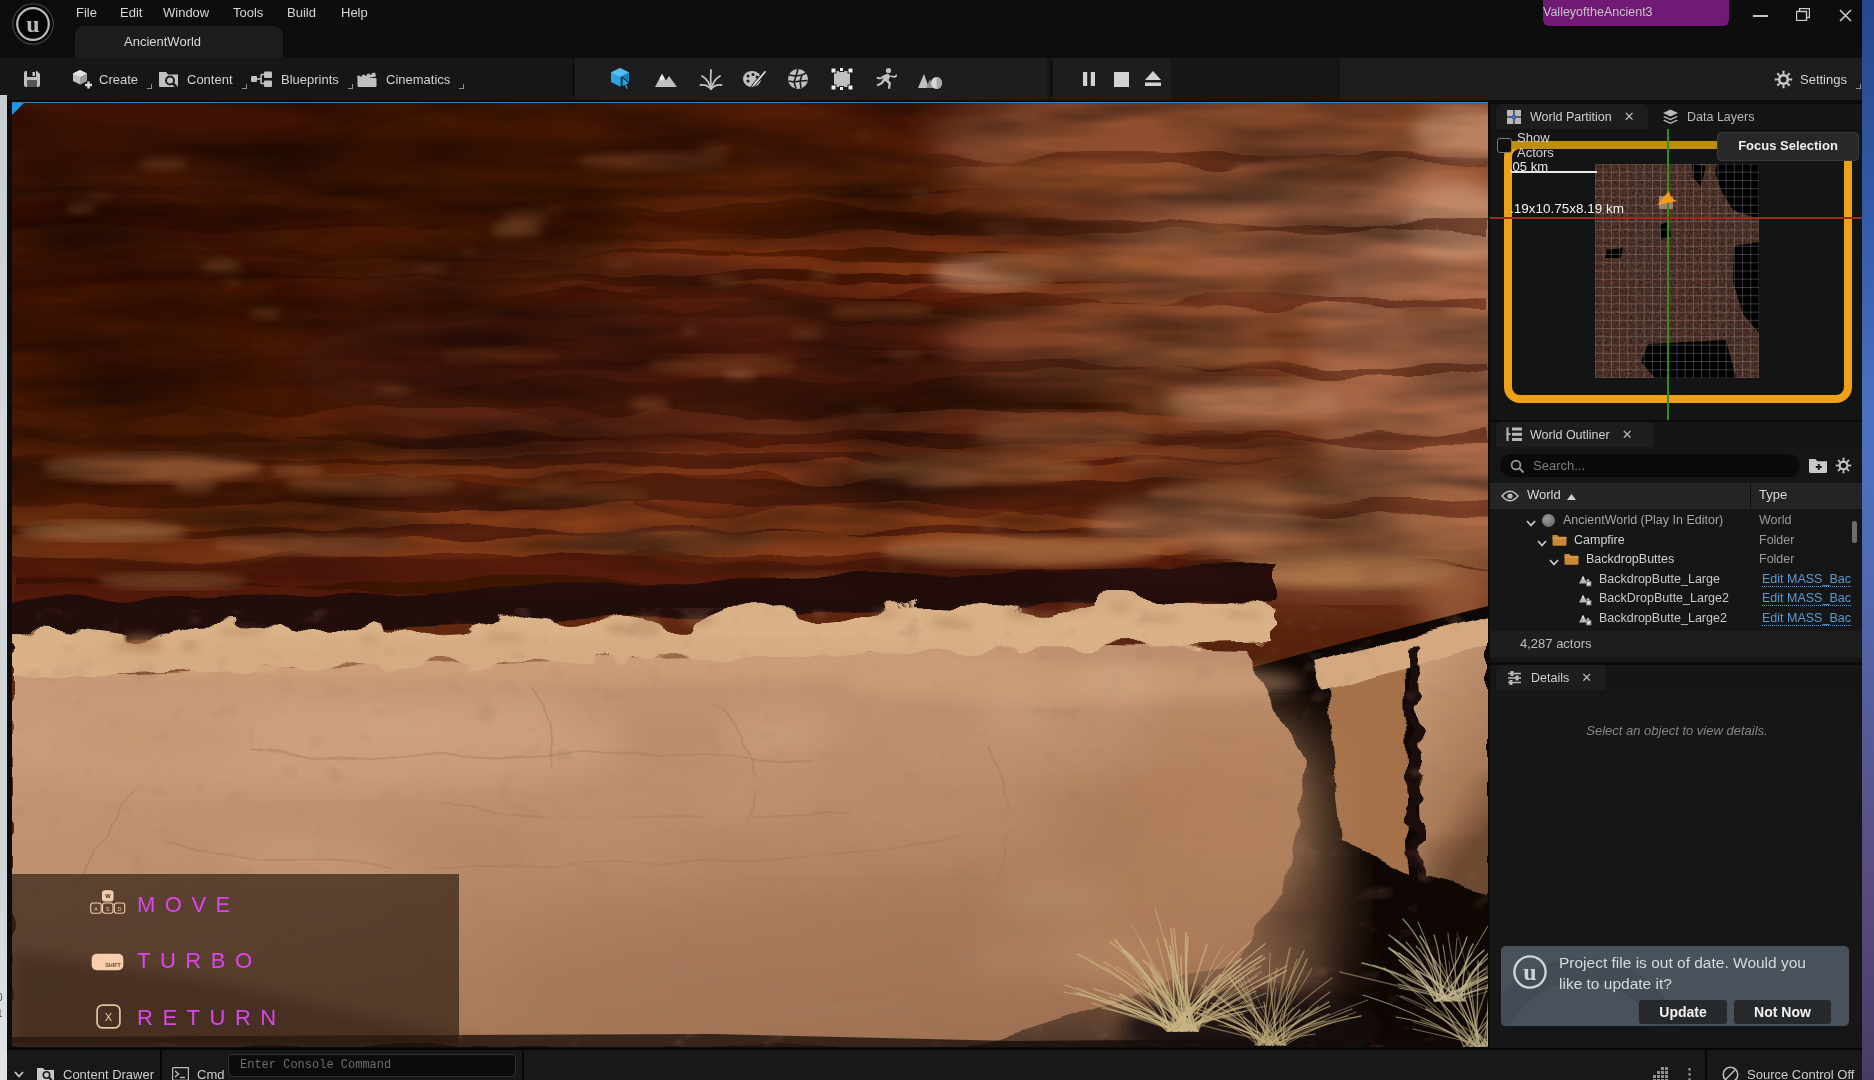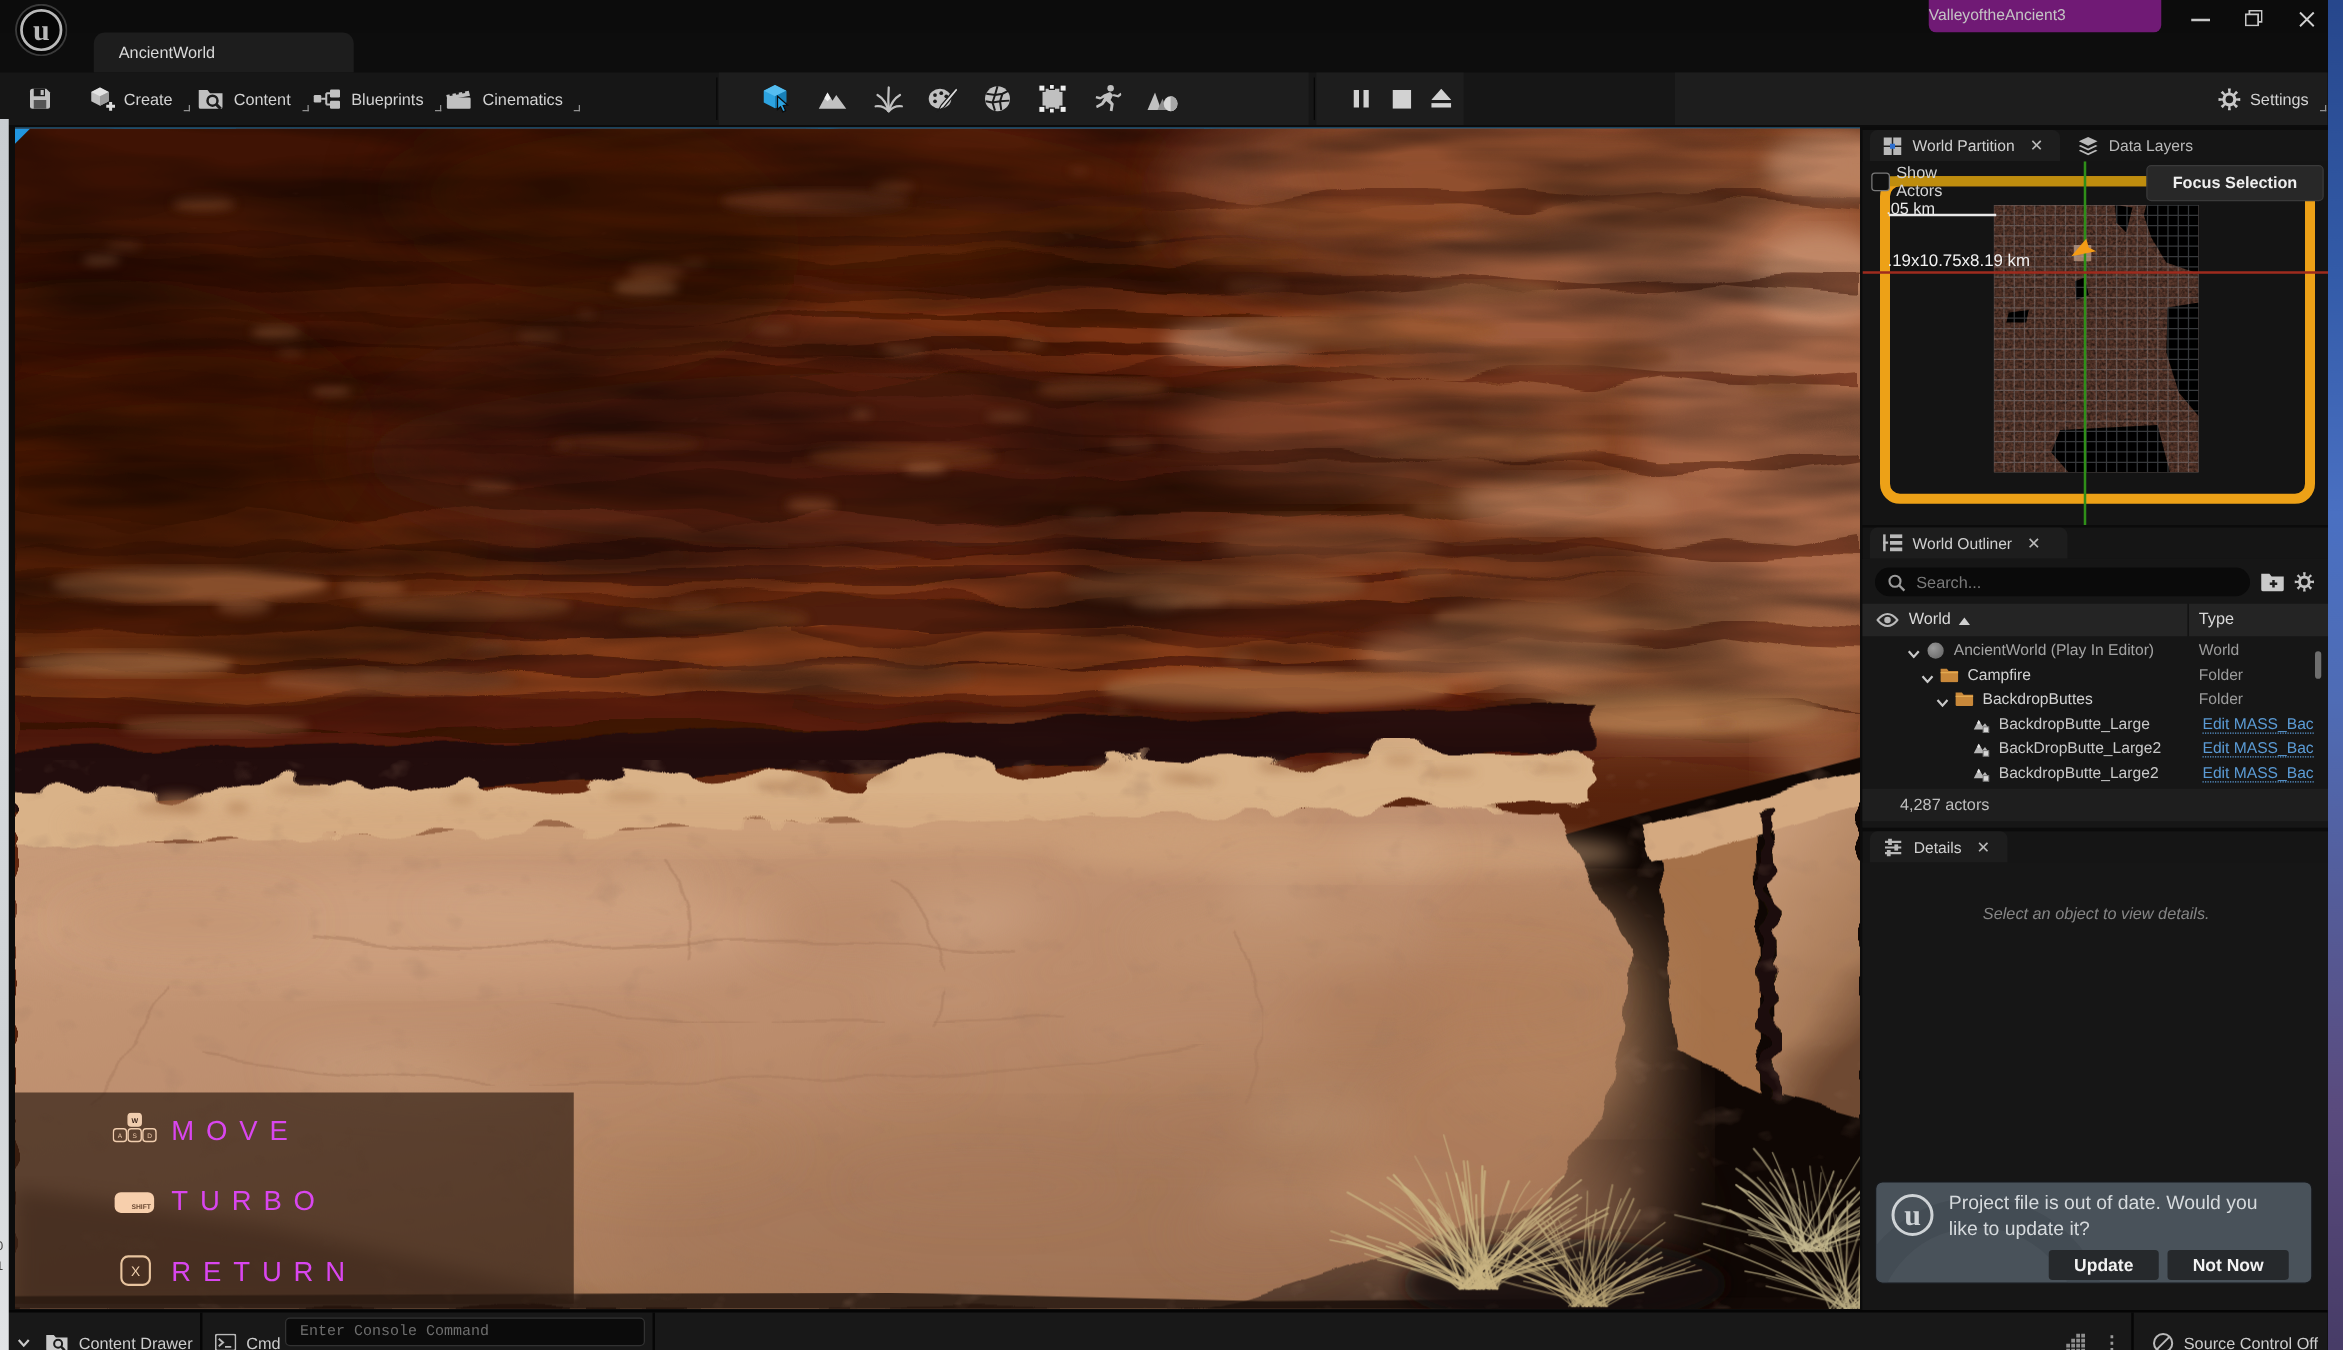--- a/index.html
+++ b/index.html
@@ -3,21 +3,21 @@
 *{margin:0;padding:0;box-sizing:border-box}
 html,body{width:1874px;height:1080px;overflow:hidden;background:#0c0c0c;font-family:"Liberation Sans",sans-serif;-webkit-font-smoothing:antialiased}
 .abs{position:absolute}
 #page{position:relative;width:1874px;height:1080px}
 #wallpaper{position:absolute;right:0;top:0;width:12px;height:1080px;background:linear-gradient(180deg,#27478c 0%,#335ba8 20%,#4a70c2 38%,#4f6cb5 52%,#555b97 68%,#5a4b7e 82%,#473c67 100%)}
 #leftstrip{position:absolute;left:0;top:95px;width:7px;height:985px;background:linear-gradient(180deg,#c9cdd1,#d7dbde 40%,#cfd3d6 75%,#e2e4e6);color:#444;font-size:10px}
 #titlebar{position:absolute;left:0;top:0;width:1862px;height:26px;background:#0d0d0d}
 .menu{position:absolute;top:0;height:26px;line-height:26px;color:#d6d6d6;font-size:13px}
 #titlepill{position:absolute;left:1543px;top:0;width:186px;height:26px;background:#701a75;border-radius:0 0 6px 6px;color:#c4c4c4;font-size:12.5px;text-align:left;line-height:25px}
 #tabrow{position:absolute;left:0;top:26px;width:1862px;height:32px;background:#0d0d0d}
-#tab-aw{position:absolute;left:75px;top:26px;width:208px;height:32px;background:#1d1d1d;border-radius:9px 9px 0 0;color:#d8d8d8;font-size:13px;padding-left:20px;line-height:32px}
+#tab-aw{position:absolute;left:75px;top:26px;width:208px;height:32px;background:#1d1d1d;border-radius:9px 9px 0 0;color:#d8d8d8;font-size:13px;padding-left:49px;line-height:32px}
 #ue-badge{position:absolute;left:12px;top:3px;width:42px;height:42px;border-radius:50%;background:#060606;display:flex;align-items:center;justify-content:center;box-shadow:0 0 0 1.5px #3a3a3a inset}
 #toolbar{position:absolute;left:0;top:58px;width:1862px;height:42px;background:#161616}
 #toolbar .seg{position:absolute;top:0;height:42px;background:#1d1d1d}
 .tbtn{position:absolute;top:0;height:42px;display:flex;align-items:center;gap:7px;color:#d2d2d2;font-size:13px}
 .crn{display:inline-block;width:5px;height:5px;border-right:1.6px solid #909090;border-bottom:1.6px solid #909090;margin-left:2px;margin-top:14px}
 .vline{position:absolute;top:4px;height:34px;width:1px;background:#060606}
 #viewport{position:absolute;left:12px;top:102px;width:1476px;height:944px;background:#000;border-top:1.5px solid #2e80b4}
 #vp-tri{position:absolute;left:0;top:0;width:0;height:0;border-top:12px solid #2196e0;border-right:12px solid transparent}
 #overlay{position:absolute;left:0px;top:771px;width:447px;height:169px;background:rgba(46,28,18,0.68)}
 .orow{position:absolute;display:flex;align-items:center;color:#d946ef;font-size:22px;letter-spacing:9.5px}
@@ -33,20 +33,28 @@
 .orow2 span{display:inline-block}
 .typecol{position:absolute;left:269px;color:#9b9b9b;top:2px}
 .editlink{position:absolute;left:272px;color:#5b9bd5;border-bottom:1px dotted #5b9bd5;top:2px;white-space:nowrap;overflow:hidden;max-width:96px}
 #statusbar{position:absolute;left:0;top:1048px;width:1862px;height:32px;background:#181818;border-top:2px solid #050505;color:#cdcdcd;font-size:13px}
 .sbitem{position:absolute;top:0;height:48px;display:flex;align-items:center;gap:8px}
 #console{position:absolute;left:228px;top:4px;width:288px;height:23px;background:#0b0b0b;border:1px solid #323232;border-radius:4px;color:#6e6e6e;font-family:"Liberation Mono",monospace;font-size:12px;line-height:21px;padding-left:11px}
 .toastbtn{position:absolute;top:54px;height:24px;background:#26292c;border-radius:3px;color:#f2f2f2;font-weight:bold;font-size:14px;text-align:center;line-height:24px}
 </style></head>
 <body>
 <div id="page">
+  <div id="titlebar">
+      <span class="menu" style="left:76px">File</span>
+      <span class="menu" style="left:120px">Edit</span>
+      <span class="menu" style="left:163px">Window</span>
+      <span class="menu" style="left:233px">Tools</span>
+      <span class="menu" style="left:287px">Build</span>
+      <span class="menu" style="left:341px">Help</span>
+    </div>
   <div id="titlepill">ValleyoftheAncient3</div>
   <div class="abs" style="left:1753px;top:15px;width:15px;height:2px;background:#c8c8c8"></div>
   <svg class="abs" style="left:1796px;top:8px" width="14" height="13">
       <rect x="3.5" y="0.5" width="10" height="9" fill="none" stroke="#c8c8c8" stroke-width="1.4"></rect>
       <rect x="0.5" y="3.5" width="10" height="9" fill="#0d0d0d" stroke="#c8c8c8" stroke-width="1.4"></rect>
     </svg>
   <svg class="abs" style="left:1839px;top:9px" width="13" height="13">
       <path d="M1,1 L12,12 M12,1 L1,12" stroke="#d0d0d0" stroke-width="1.5"></path>
     </svg>
   <div id="tabrow"></div>

